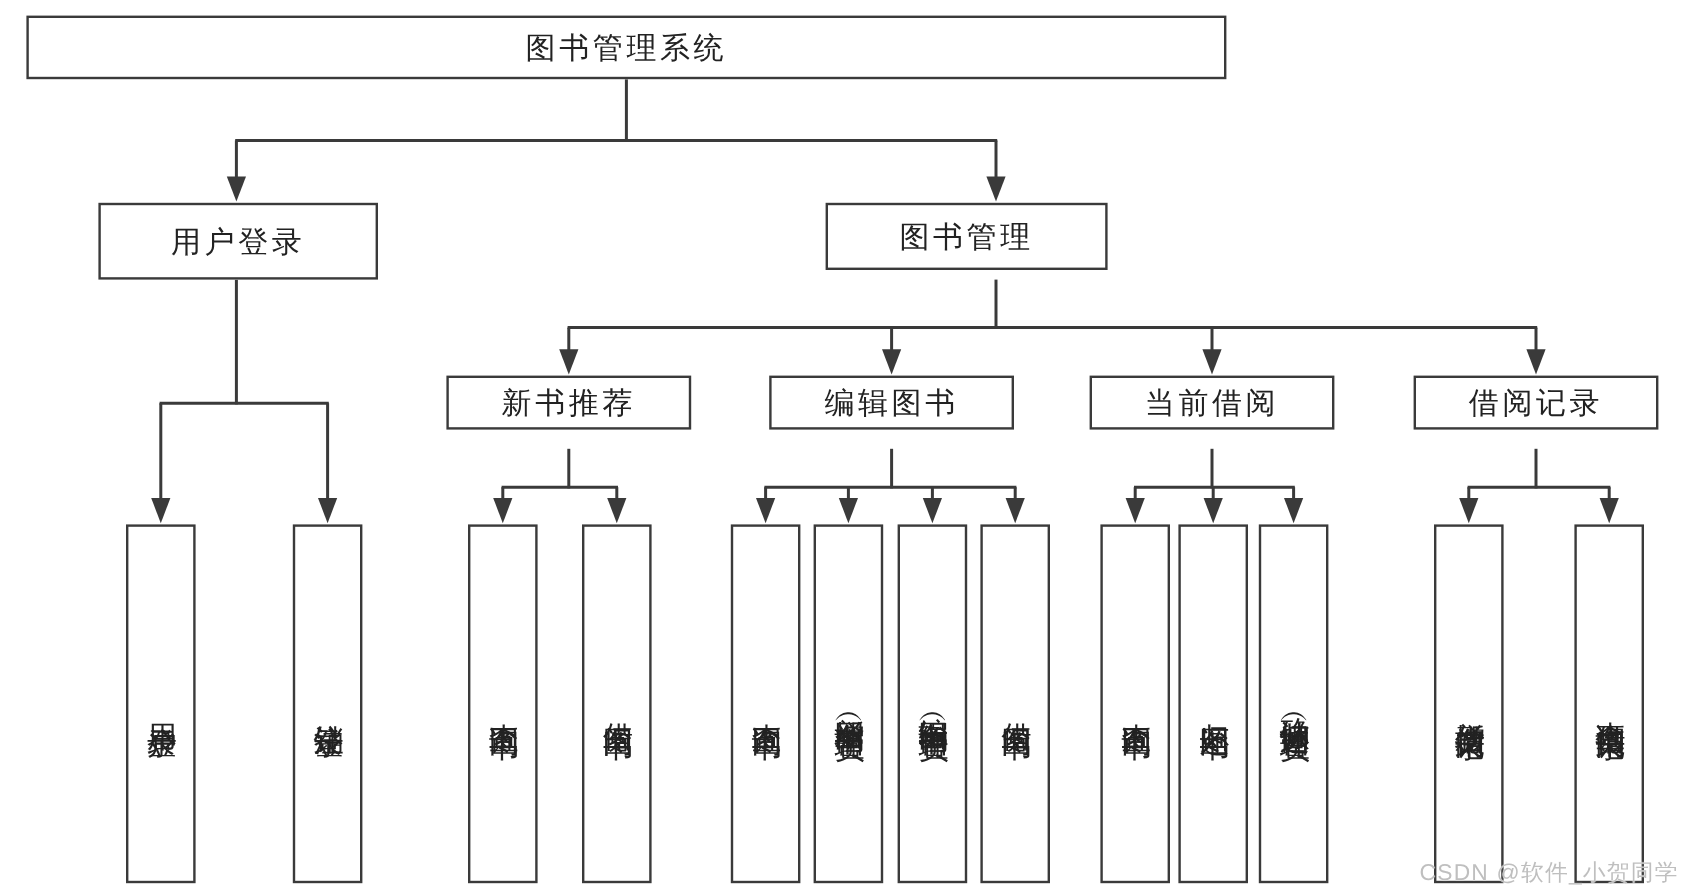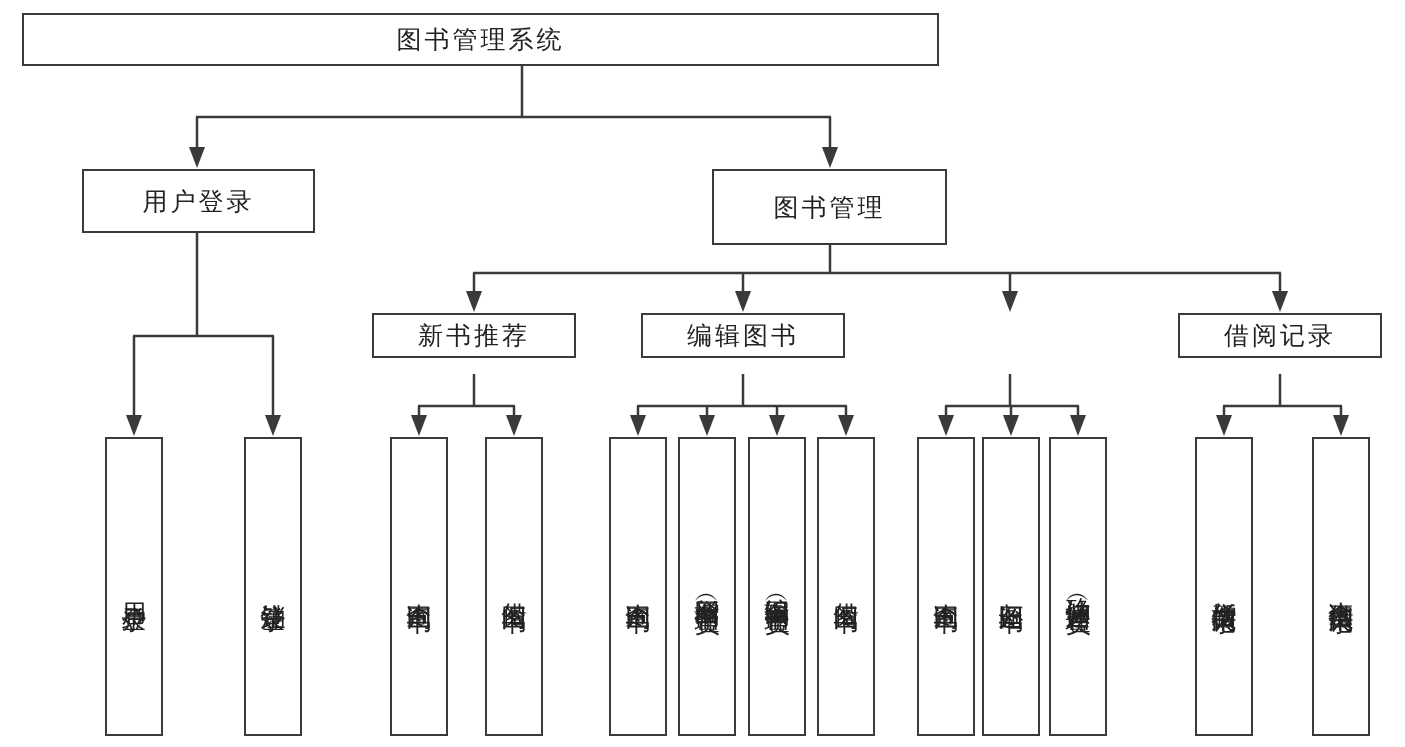--- a/index.html
+++ b/index.html
@@ -119,40 +119,42 @@
     <polygon class="arrow" points="1070,415 1086,415 1078,436"></polygon>
 
     <line class="seg" x1="1280" y1="374" x2="1280" y2="407"></line>
     <line class="seg" x1="1223" y1="406" x2="1342" y2="406"></line>
     <line class="seg" x1="1224" y1="406" x2="1224" y2="430"></line>
     <line class="seg" x1="1341" y1="406" x2="1341" y2="430"></line>
     <polygon class="arrow" points="1216,415 1232,415 1224,436"></polygon>
     <polygon class="arrow" points="1333,415 1349,415 1341,436"></polygon>
   </svg>
 
-  <div class="box" style="left:22px;top:13px;width:917px;height:53px">图书管理系统</div>
+  <div class="box" style="left:22px;top:13px;width:1000px;height:53px">图书管理系统</div>
 
   <div class="box" style="left:82px;top:169px;width:233px;height:64px">用户登录</div>
-  <div class="box" style="left:712px;top:169px;width:235px;height:76px">图书管理</div>
+  <div class="box" style="left:688px;top:169px;width:235px;height:56px">图书管理</div>
 
   <div class="box lv3" style="left:372px">新书推荐</div>
   <div class="box lv3" style="left:641px">编辑图书</div>
+  <div class="box lv3" style="left:908px">当前借阅</div>
   <div class="box lv3" style="left:1178px">借阅记录</div>
 
   <div class="vbox" style="left:105px">用户登录</div>
   <div class="vbox" style="left:244px">注销登录</div>
 
   <div class="vbox" style="left:390px">查询图书</div>
   <div class="vbox" style="left:485px">借阅图书</div>
 
   <div class="vbox" style="left:609px">查询图书</div>
   <div class="vbox" style="left:678px">新增图书（管理员）</div>
   <div class="vbox" style="left:748px">编辑图书（管理员）</div>
   <div class="vbox" style="left:817px">借阅图书</div>
 
   <div class="vbox" style="left:917px">查询图书</div>
   <div class="vbox" style="left:982px">归还图书</div>
   <div class="vbox" style="left:1049px">确认归还（管理员）</div>
 
   <div class="vbox" style="left:1195px">新增借阅记录</div>
   <div class="vbox" style="left:1312px">查询借阅记录</div>
 
+  <div class="watermark">CSDN @软件_小贺同学</div>
 </div>
 
 </body></html>

